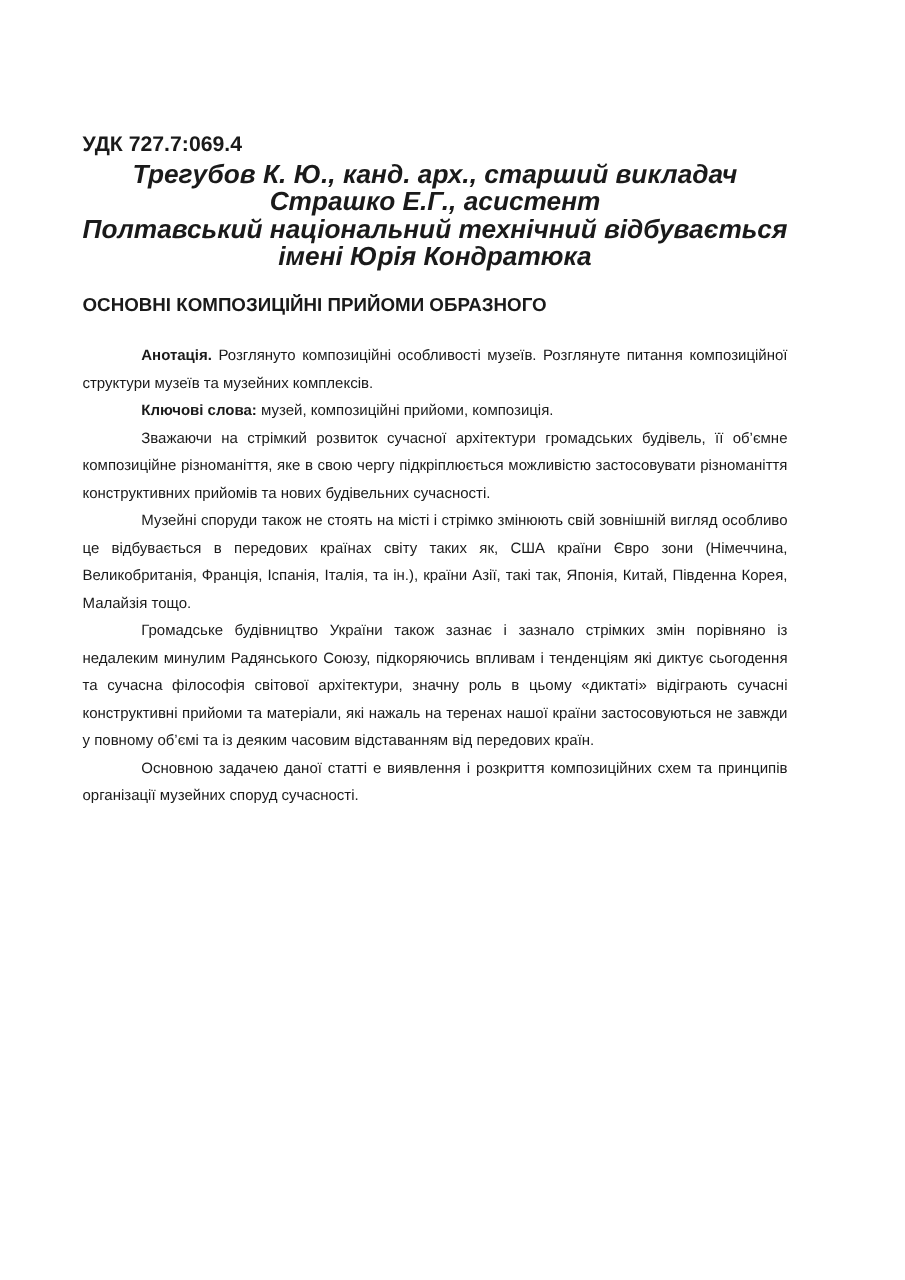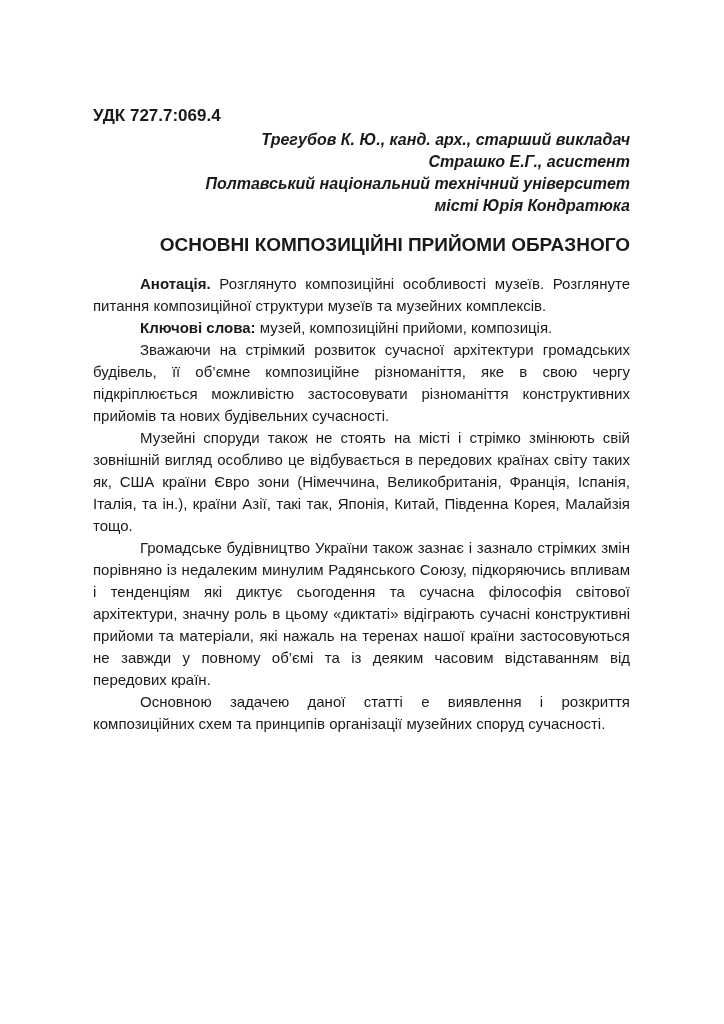--- a/index.html
+++ b/index.html
@@ -6,71 +6,71 @@
     margin: 0;
     padding: 0;
     background: #ffffff;
   }
   .page {
     position: relative;
     width: 724px;
     height: 916px;
     background: #ffffff;
     box-sizing: border-box;
-    padding: 105px 94px 0 93px;
+    padding: 105px 94px 0 66px;
     font-family: "Liberation Sans", sans-serif;
     color: #1a1a1a;
     overflow: hidden;
   }
   .udc {
     font-size: 17px;
     font-weight: bold;
     line-height: 22px;
     text-align: left;
   }
   .authors {
     margin-top: 2px;
-    text-align: right;
+    text-align: center;
     font-style: italic;
     font-weight: bold;
-    font-size: 16px;
+    font-size: 21px;
     line-height: 22px;
   }
   .authors div { white-space: nowrap; }
   .article-title {
     margin-top: 14px;
-    text-align: right;
+    text-align: left;
     font-weight: bold;
-    font-size: 19px;
+    font-size: 15px;
     line-height: 28px;
   }
   .body-text {
     margin-top: 14px;
-    font-size: 15px;
+    font-size: 12px;
     line-height: 22px;
     text-align: justify;
   }
   .body-text p {
     margin: 0;
     text-indent: 47px;
   }
   .lead { font-weight: bold; }
 </style>
 </head>
 <body>
 
 <div class="page">
 
   <div class="udc">УДК 727.7:069.4</div>
 
   <div class="authors">
     <div>Трегубов К. Ю., канд. арх., старший викладач</div>
     <div>Страшко Е.Г., асистент</div>
-    <div>Полтавський національний технічний університет</div>
-    <div>місті Юрія Кондратюка</div>
+    <div>Полтавський національний технічний відбувається</div>
+    <div>імені Юрія Кондратюка</div>
   </div>
 
   <div class="article-title">
     <div>ОСНОВНІ КОМПОЗИЦІЙНІ ПРИЙОМИ ОБРАЗНОГО</div>
   </div>
 
   <div class="body-text">
     <p><span class="lead">Анотація.</span><span> Розглянуто композиційні особливості музеїв. Розглянуте питання композиційної структури музеїв та музейних комплексів.</span></p>
     <p><span class="lead">Ключові слова:</span><span> музей, композиційні прийоми, композиція.</span></p>
     <p><span class="lead"></span><span>Зважаючи на стрімкий розвиток сучасної архітектури громадських будівель, її об’ємне композиційне різноманіття, яке в свою чергу підкріплюється можливістю застосовувати різноманіття конструктивних прийомів та нових будівельних сучасності.</span></p>

